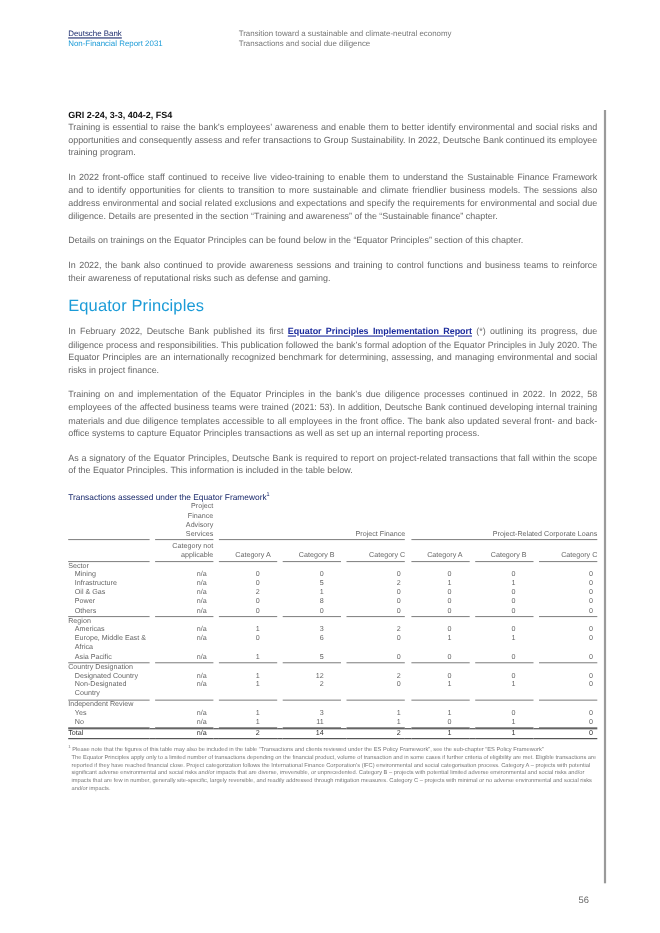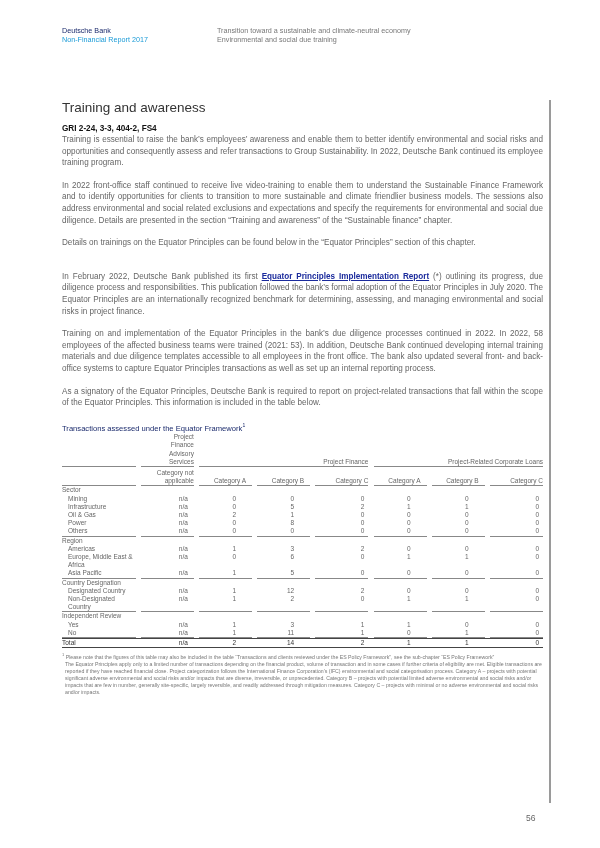--- a/index.html
+++ b/index.html
@@ -1,20 +1,20 @@
 <!DOCTYPE html>
 <html><head>
 <meta charset="utf-8">
 <style>
   * { box-sizing: border-box; margin: 0; padding: 0; }
   html, body { width: 600px; height: 848px; background: #ffffff; overflow: hidden; }
   body { font-family: "Liberation Sans", sans-serif; color: #555; position: relative; }
   .header { position: absolute; top: 26px; left: 62px; width: 480px; font-size: 7.2px; line-height: 9px; }
   .h-left { position: absolute; left: 0; top: 0; }
-  .h-left .bank { color: #1a2a6c; }
+  .h-left .bank { color: #1a2a6c; text-decoration: underline; }
   .h-left .report { color: #1b9bd7; }
   .h-right { position: absolute; left: 155px; top: 0; color: #777; }
   .vline { position: absolute; left: 549px; top: 100px; width: 1.5px; height: 703px; background: #9a9a9a; }
   .content { position: absolute; left: 62px; top: 100px; width: 481px; }
   .sec-title { font-size: 13.5px; color: #333; margin-bottom: 9px; }
   .sec-title.equator { color: #1b9bd7; font-size: 15px; margin-top: 0; margin-bottom: 9px; letter-spacing: 0.1px; }
   .gri { font-size: 8.2px; font-weight: bold; color: #111; line-height: 10px; }
   .para { font-size: 8.15px; line-height: 11.6px; color: #666; text-align: justify; }
   .gap { height: 11px; }
   .link { color: #1a2a9c; text-decoration: underline; font-weight: bold; }
@@ -32,41 +32,42 @@
   .fn { font-size: 5.2px; line-height: 6.9px; color: #777; margin-top: 4px; }
   .fn sup { font-size: 4px; }
   .pagenum { position: absolute; left: 526px; top: 813px; font-size: 8.5px; color: #666; }
 </style>
 </head>
 <body>
 
 <div class="header">
   <div class="h-left">
     <div class="bank">Deutsche Bank</div>
-    <div class="report">Non-Financial Report 2017</div>
+    <div class="report">Non-Financial Report 2031</div>
   </div>
   <div class="h-right">
     <div>Transition toward a sustainable and climate-neutral economy</div>
-    <div>Environmental and social due training</div>
+    <div>Transactions and social due diligence</div>
   </div>
 </div>
 
 <div class="vline"></div>
 
 <div class="content">
-  <div class="sec-title">Training and awareness</div>
   <div class="gri">GRI 2-24, 3-3, 404-2, FS4</div>
   <p class="para">Training is essential to raise the bank’s employees’ awareness and enable them to better identify environmental and social risks and opportunities and consequently assess and refer transactions to Group Sustainability. In 2022, Deutsche Bank continued its employee training program.</p>
   <div class="gap"></div>
   <p class="para">In 2022 front-office staff continued to receive live video-training to enable them to understand the Sustainable Finance Framework and to identify opportunities for clients to transition to more sustainable and climate friendlier business models. The sessions also address environmental and social related exclusions and expectations and specify the requirements for environmental and social due diligence.  Details are presented in the section “Training and awareness” of the “Sustainable finance” chapter.</p>
   <div class="gap"></div>
   <p class="para">Details on trainings on the Equator Principles can be found below in the “Equator Principles” section of this chapter.</p>
   <div class="gap"></div>
-  <div class="gap"></div>
-
+  <p class="para">In 2022, the bank also continued to provide awareness sessions and training to control functions and business teams to reinforce their awareness of reputational risks such as defense and gaming.</p>
+  <div class="gap"></div>
+
+  <div class="sec-title equator">Equator Principles</div>
   <p class="para"><span>In February 2022, Deutsche Bank published its first </span><a class="link">Equator Principles Implementation Report</a><span> (*) outlining its progress, due diligence process and responsibilities. This publication followed the bank’s formal adoption of the Equator Principles in July 2020. The Equator Principles are an internationally recognized benchmark for determining, assessing, and managing environmental and social risks in project finance.</span></p>
   <div class="gap"></div>
   <p class="para">Training on and implementation of the Equator Principles in the bank’s due diligence processes continued in 2022. In 2022, 58 employees of the affected business teams were trained (2021: 53). In addition, Deutsche Bank continued developing internal training materials and due diligence templates accessible to all employees in the front office. The bank also updated several front- and back-office systems to capture Equator Principles transactions as well as set up an internal reporting process.</p>
   <div class="gap"></div>
   <p class="para">As a signatory of the Equator Principles, Deutsche Bank is required to report on project-related transactions that fall within the scope of the Equator Principles. This information is included in the table below.</p>
 
   <div class="tbl-title"><span>Transactions assessed under the Equator Framework</span><sup>1</sup></div>
 
   <table>
     <colgroup>

